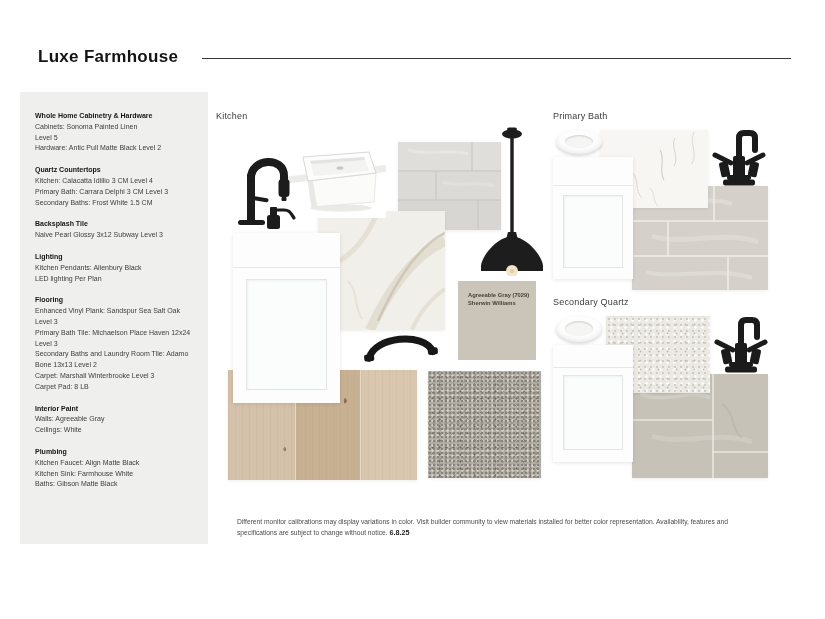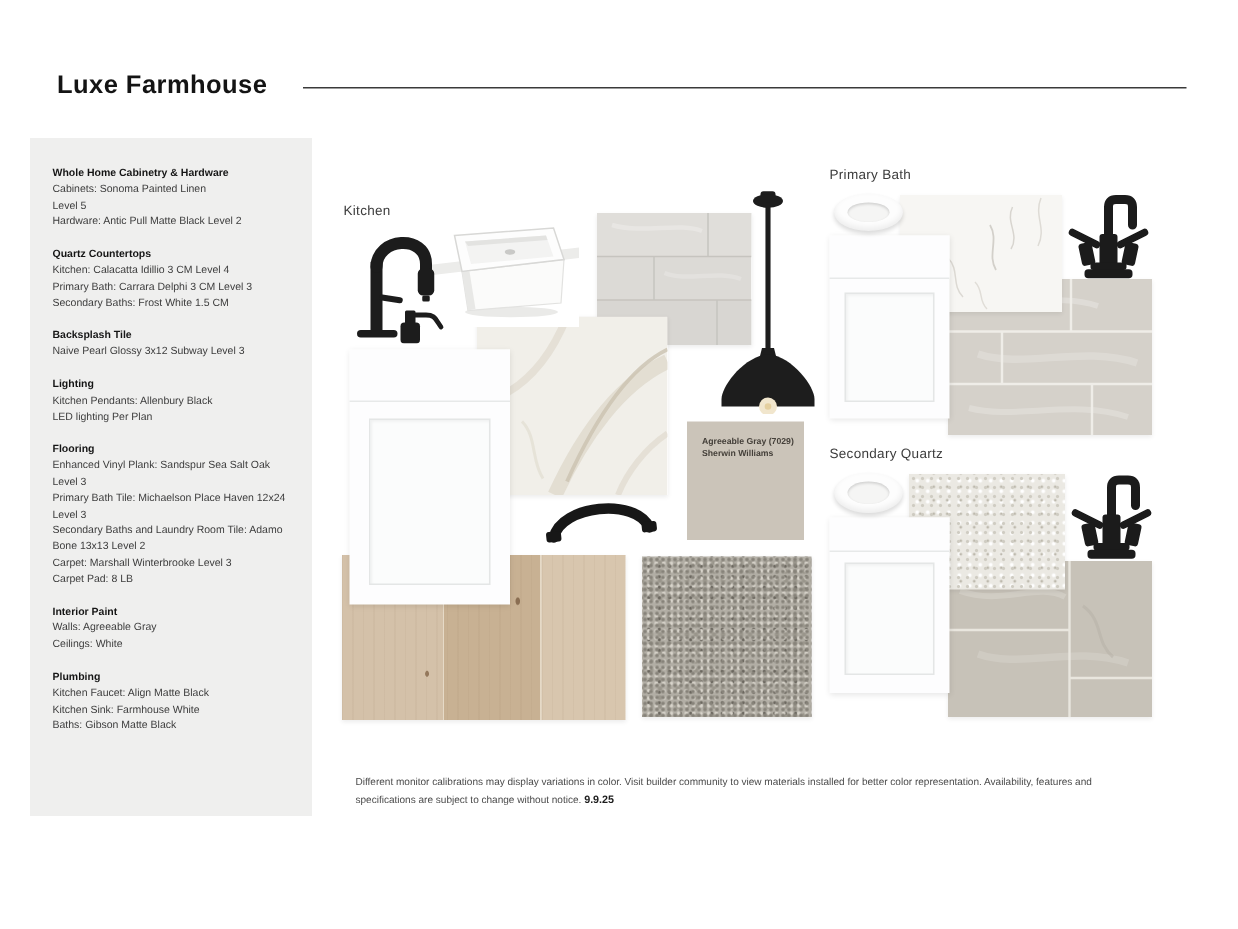--- a/index.html
+++ b/index.html
@@ -109,21 +109,21 @@
       <div class="spec-line">Ceilings: White</div>
     </div>
     <div class="spec-section">
       <div class="spec-heading">Plumbing</div>
       <div class="spec-line">Kitchen Faucet: Align Matte Black</div>
       <div class="spec-line">Kitchen Sink:  Farmhouse White</div>
       <div class="spec-line">Baths: Gibson Matte Black</div>
     </div>
   </div>
 
-  <div class="abs board-label" style="left:229px;top:111px;margin-top:24px;">Kitchen</div>
+  <div class="abs board-label" style="left:216px;top:111px;">Kitchen</div>
 
   <svg class="abs sample" style="left:398px;top:142px;z-index:1;" width="103" height="88" viewBox="0 0 103 88">
     <rect width="103" height="88" fill="#dcdad6"></rect>
     <rect width="103" height="29" fill="#e0deda"></rect>
     <rect y="58" width="103" height="30" fill="#d8d6d2"></rect>
     <path d="M0 29 H103 M0 58 H103" stroke="#c6c4bf" stroke-width="1" fill="none"></path>
     <path d="M74 0 V29 M38 29 V58 M80 58 V88" stroke="#c6c4bf" stroke-width="1" fill="none"></path>
     <path d="M10 8 C30 14 55 6 70 12" stroke="#ffffff" stroke-width="3" opacity=".25" fill="none"></path>
     <path d="M45 40 C60 46 80 38 96 44" stroke="#ffffff" stroke-width="3" opacity=".2" fill="none"></path>
   </svg>
@@ -275,16 +275,16 @@
       <rect x="10" y="36" width="9" height="15" rx="2" transform="rotate(-12 14 43)"></rect>
       <path d="M37 37 L53 29" stroke="#1b1b1b" stroke-width="5" stroke-linecap="round"></path>
       <rect x="39" y="36" width="9" height="15" rx="2" transform="rotate(12 44 43)"></rect>
       <rect x="17" y="49" width="24" height="5" rx="2"></rect>
       <rect x="13" y="53.5" width="32" height="6" rx="2.5"></rect>
     </g>
   </svg>
 
   <div class="abs footer" style="left:237px;top:517px;width:502px;">
     <span>Different monitor calibrations may display variations in color.   Visit builder community to view materials installed for better color representation.   Availability, features and specifications are subject to change without notice.</span>
-    <span class="date">9.9.25</span>
+    <span class="date">6.8.25</span>
   </div>
 
 </div>
 
 </body></html>

